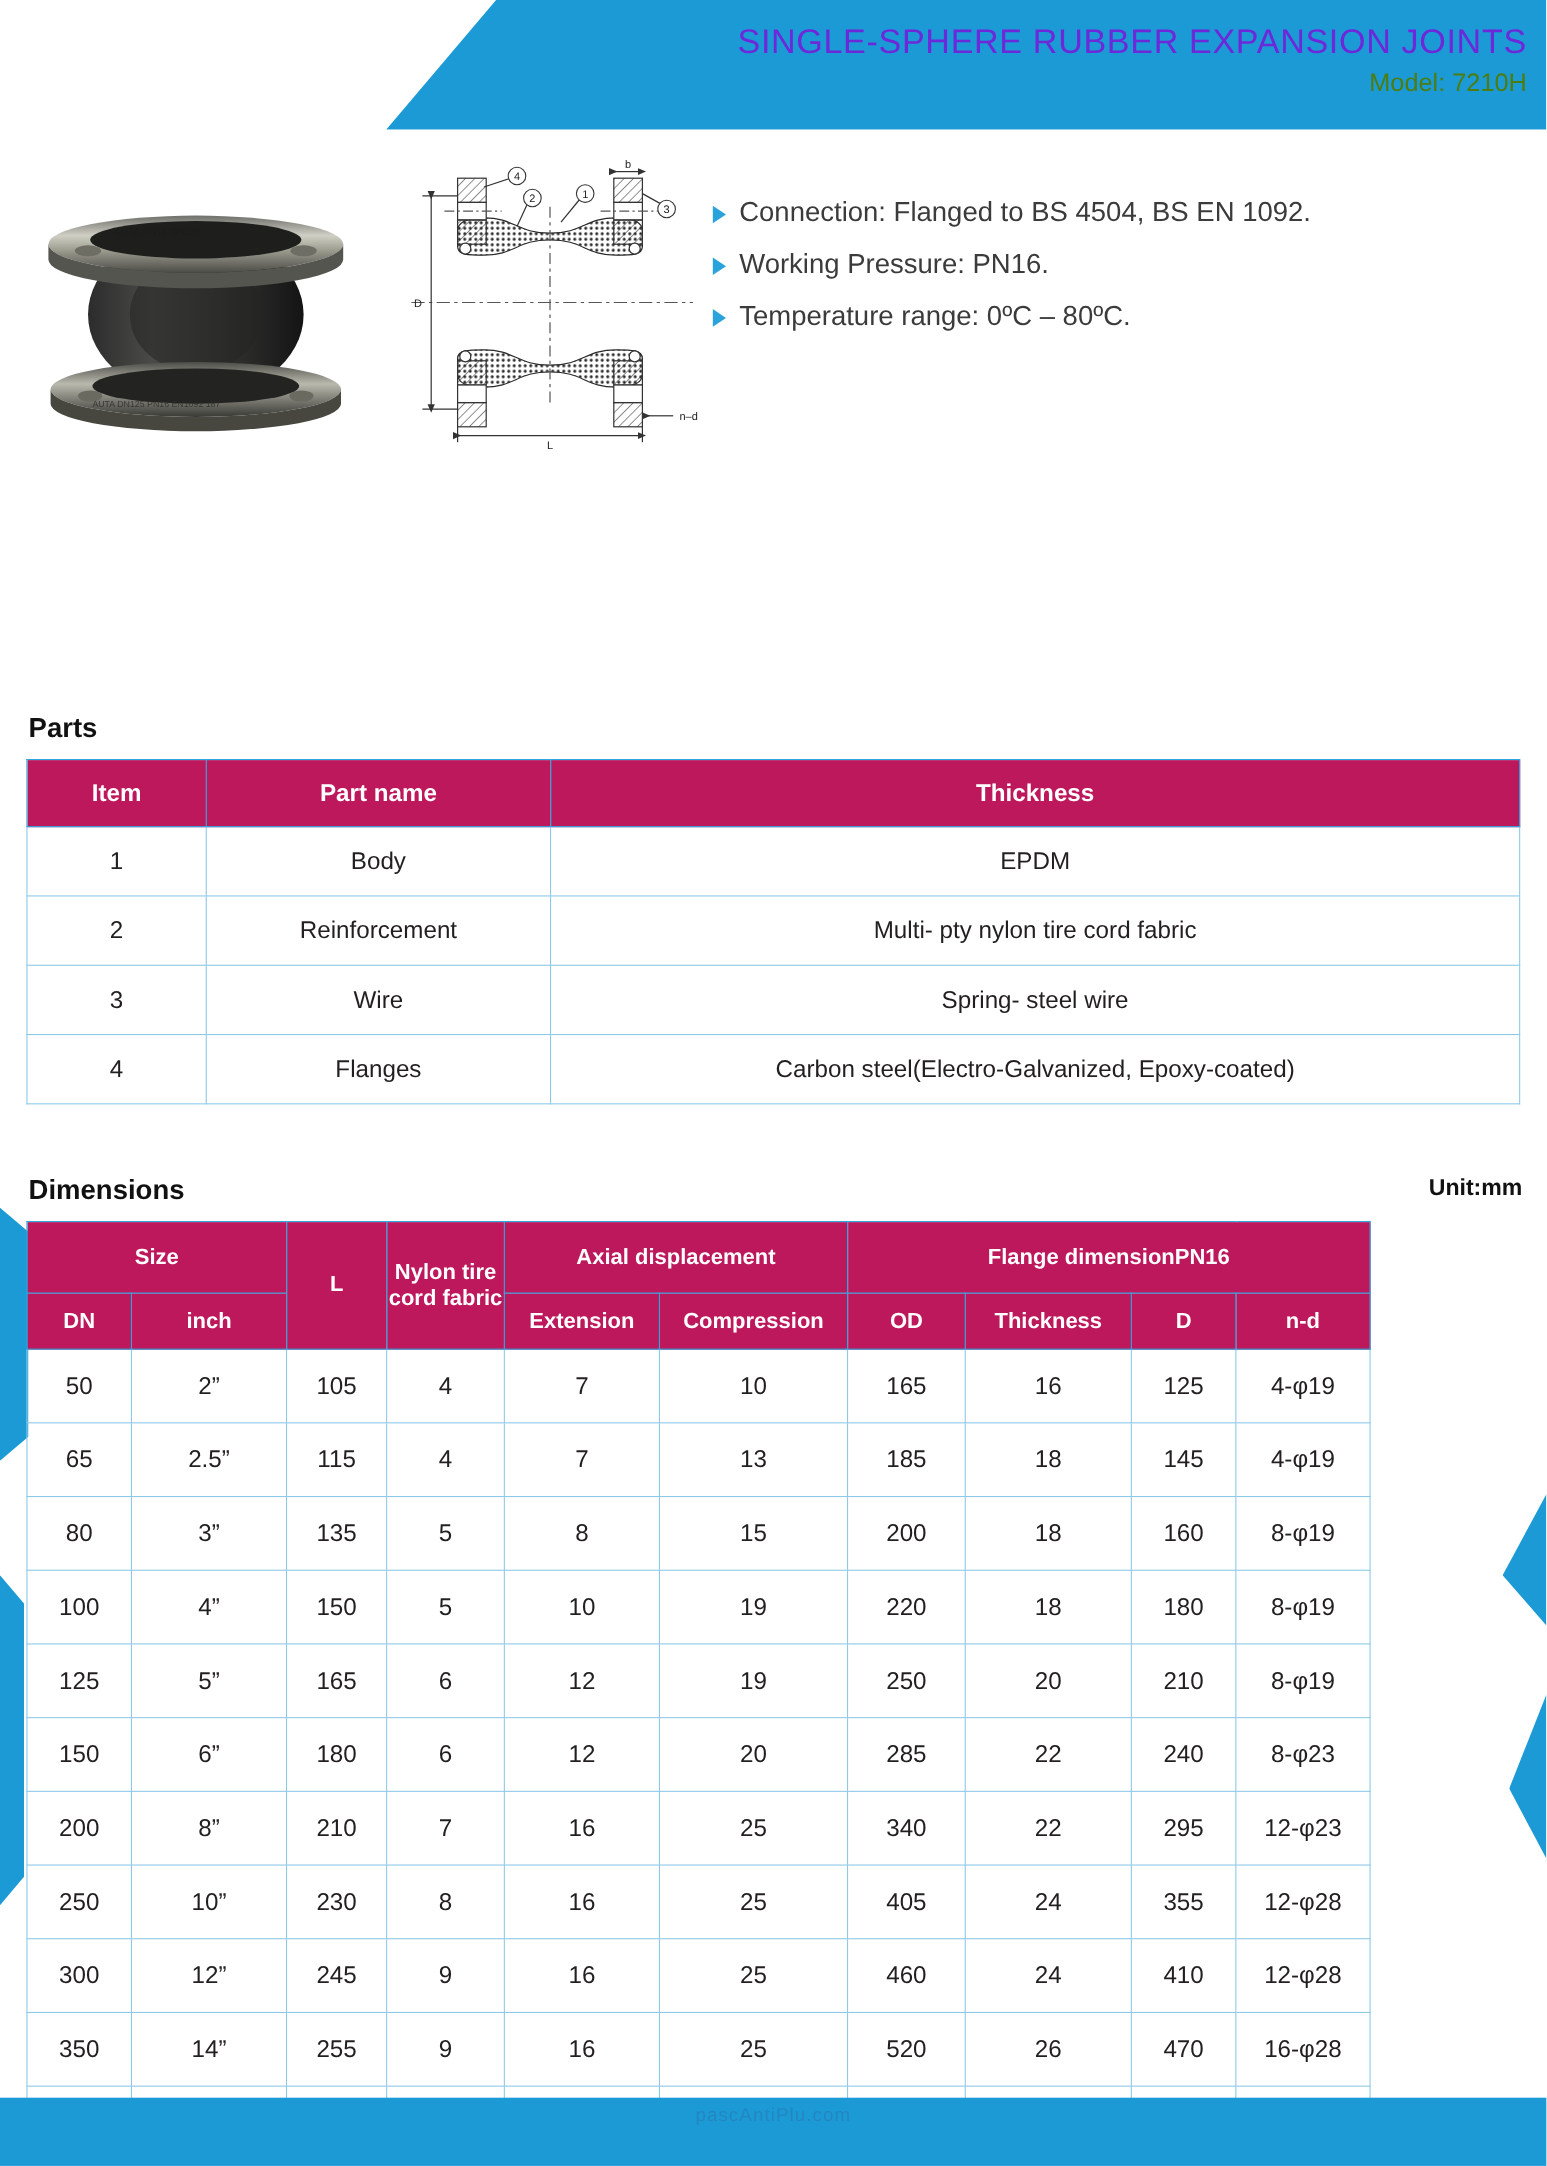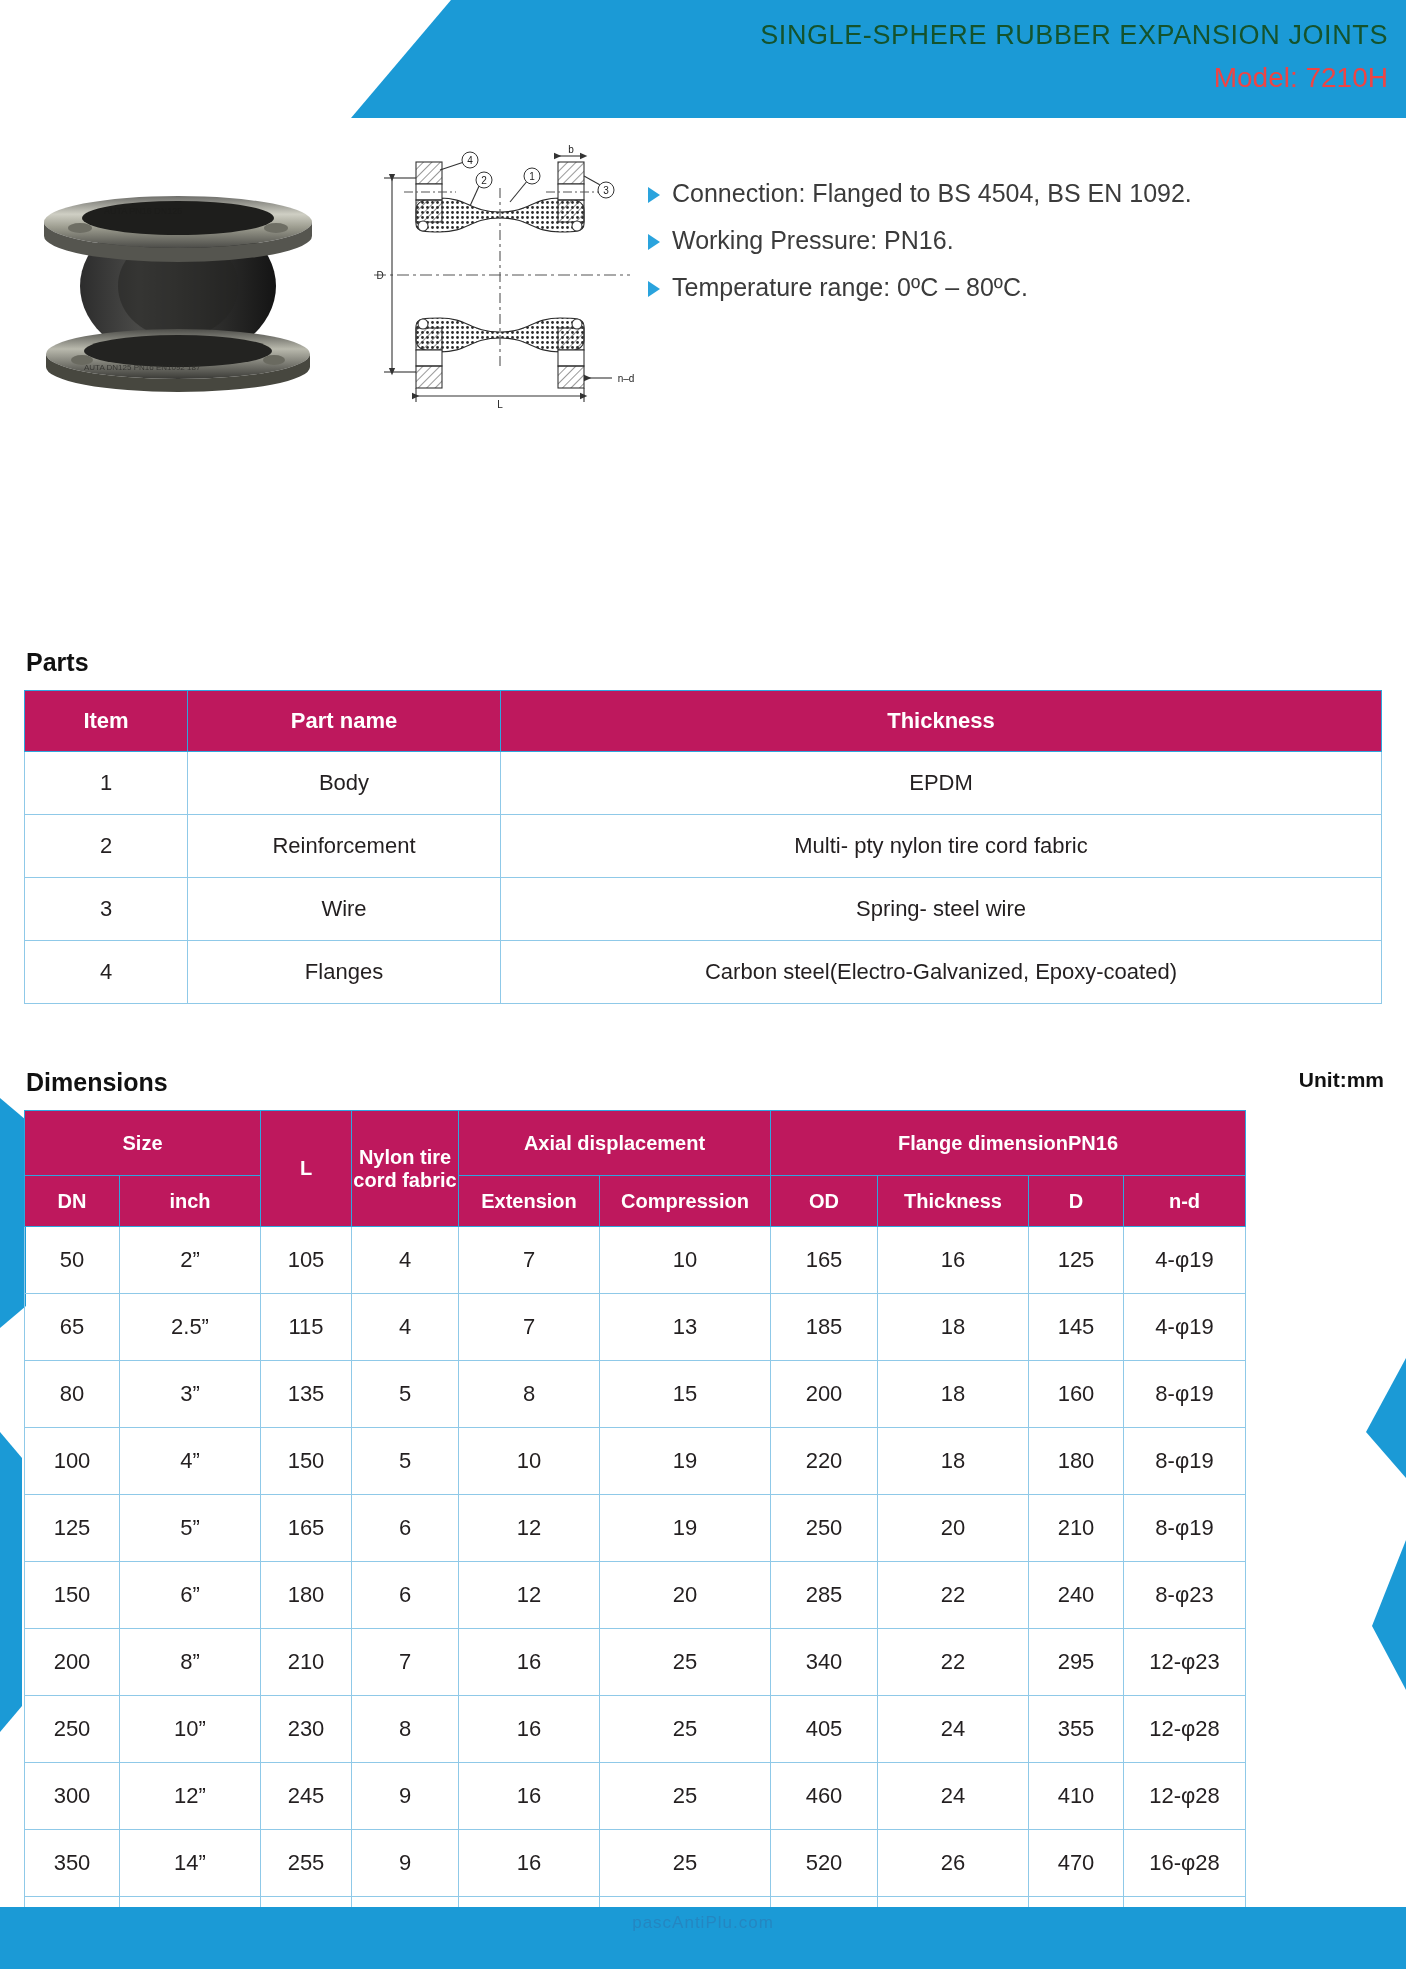--- a/index.html
+++ b/index.html
@@ -17,26 +17,26 @@
     clip-path:polygon(100px 0,100% 0,100% 100%,0 100%);
   }
   .logo{
     position:absolute;left:20px;top:22px;
     font-size:72px;font-weight:bold;letter-spacing:4px;
     color:#15307a;line-height:74px;
     font-family:"Liberation Sans","DejaVu Sans",sans-serif;
   }
   .hdr-title{
     position:absolute;right:18px;top:20px;
-    color:#14532d;font-size:27px;font-weight:500;letter-spacing:.6px;
+    color:#6d28d9;font-size:31px;font-weight:500;letter-spacing:.6px;
     white-space:nowrap;
   }
   .hdr-model{
     position:absolute;right:18px;top:62px;
-    color:#ef4444;font-size:28px;font-weight:500;white-space:nowrap;
+    color:#4d7c0f;font-size:23px;font-weight:500;white-space:nowrap;
   }
 
   
   .wedge{position:absolute;background:#1b9ad6;}
   .wedge-l1{left:0;top:1098px;width:26px;height:230px;clip-path:polygon(0 0,100% 22px,100% 208px,0 100%);}
   .wedge-l2{left:0;top:1432px;width:22px;height:300px;clip-path:polygon(0 0,100% 26px,100% 274px,0 100%);}
   .wedge-r1{right:0;top:1358px;width:40px;height:120px;clip-path:polygon(100% 0,100% 100%,0 74px);}
   .wedge-r2{right:0;top:1540px;width:34px;height:150px;clip-path:polygon(100% 0,100% 100%,0 86px);}
   .footer-bar{position:absolute;left:0;bottom:0;width:1406px;height:62px;background:#1b9ad6;}
   .footer-wm{

